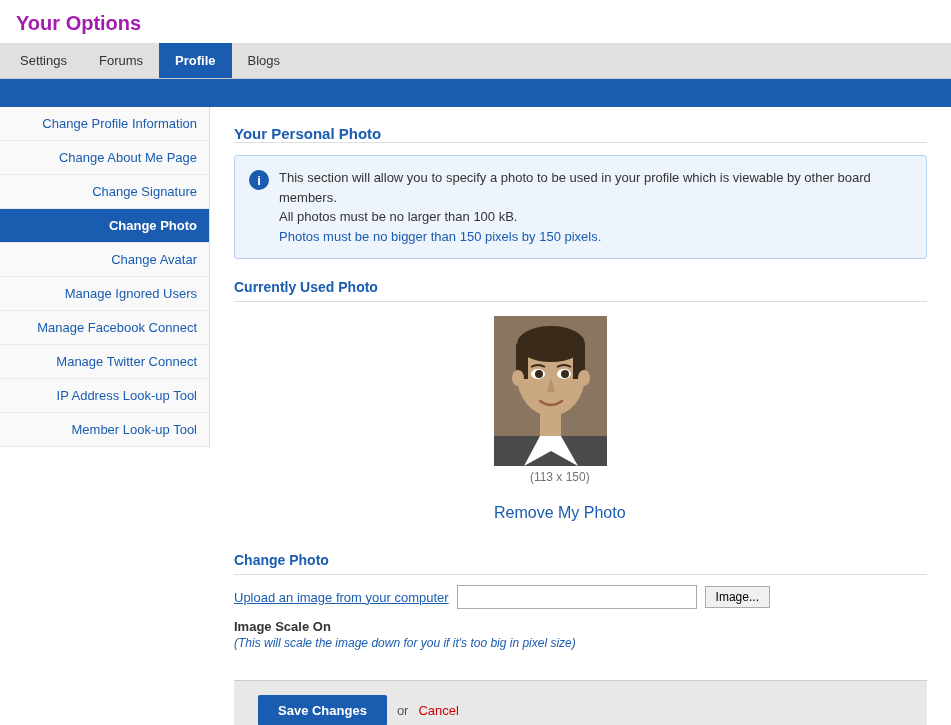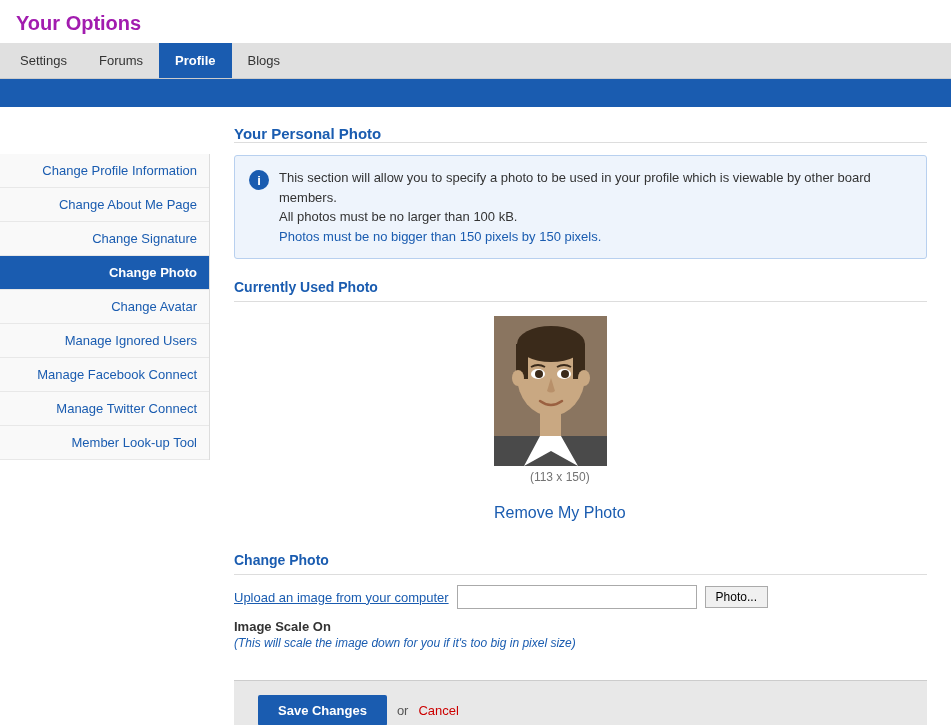--- a/index.html
+++ b/index.html
@@ -55,21 +55,20 @@
     .main-layout {
       display: flex;
       align-items: flex-start;
     }
     
     .sidebar {
       width: 210px;
       min-width: 210px;
       border-right: 1px solid #ddd;
       background: #f97316;
-      margin-top: 47px;
     }
     .sidebar-item {
       display: block;
       padding: 9px 12px;
       text-align: right;
       border-bottom: 1px solid #e8e8e8;
       cursor: pointer;
       color: #1a5cb0;
       font-size: 13px;
       text-decoration: none;
@@ -263,20 +262,21 @@
 
     <nav class="sidebar">
       <a class="sidebar-item">Change Profile Information</a>
       <a class="sidebar-item">Change About Me Page</a>
       <a class="sidebar-item">Change Signature</a>
       <a class="sidebar-item active">Change Photo</a>
       <a class="sidebar-item">Change Avatar</a>
       <a class="sidebar-item">Manage Ignored Users</a>
       <a class="sidebar-item">Manage Facebook Connect</a>
       <a class="sidebar-item">Manage Twitter Connect</a>
+      <a class="sidebar-item">IP Address Look-up Tool</a>
       <a class="sidebar-item">Member Look-up Tool</a>
     </nav>
 
     <div class="content">
 
       
       <div class="section-title">Your Personal Photo</div>
 
       
       <div class="info-box">
@@ -330,21 +330,21 @@
         <a class="photo-remove-link">Remove My Photo</a>
       </div>
 
       
       <div class="change-photo-section">
         <div class="change-photo-title">Change Photo</div>
 
         <div class="upload-row">
           <span class="upload-label">Upload an image from your computer</span>
           <input class="upload-input" type="text" placeholder="" style="">
-          <button class="browse-btn">Photo...</button>
+          <button class="browse-btn">Image...</button>
         </div>
 
         <div class="image-scale-label">Image Scale On</div>
         <div class="image-scale-note">(This will scale the image down for you if it's too big in pixel size)</div>
       </div>
 
       
       <div class="footer-bar">
         <button class="save-btn">Save Changes</button>
         <span class="or-text">or</span>

